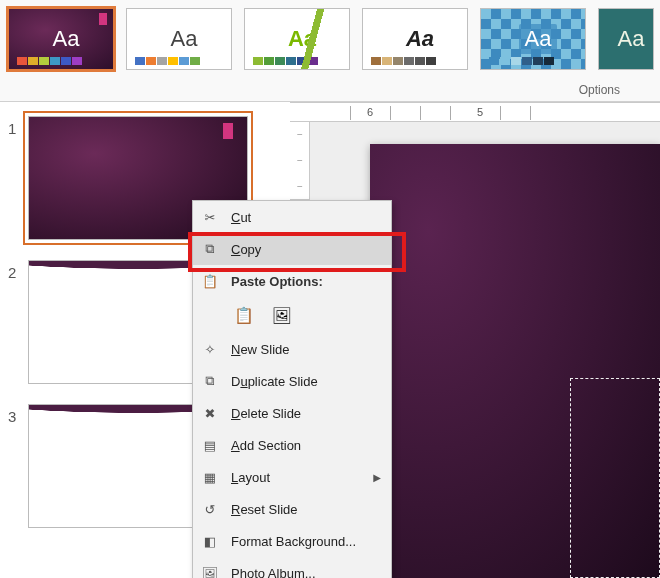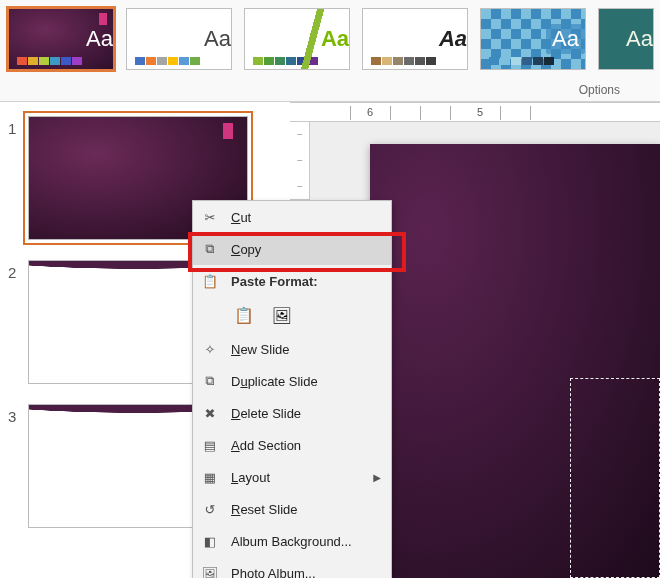--- a/index.html
+++ b/index.html
@@ -3,21 +3,21 @@
 <meta charset="utf-8">
 <style>
   * { box-sizing: border-box; margin: 0; padding: 0; font-family: "Segoe UI", Tahoma, sans-serif; }
   html, body { width: 660px; height: 578px; overflow: hidden; background: #fff; }
 
   
   .themes-bar { position: relative; height: 102px; border-bottom: 1px solid #d0d0d0; background: #f9f9f9; }
   .themes-scroll { position: absolute; left: 8px; top: 8px; right: 0; height: 72px; display: flex; gap: 12px; }
   .theme-swatch {
     width: 106px; height: 62px; border: 1px solid #bfbfbf; background: #fff;
-    position: relative; display: flex; align-items: center; justify-content: flex-end;
+    position: relative; display: flex; align-items: center; justify-content: center;
     padding-left: 10px; overflow: hidden;
   }
   .theme-swatch.selected { outline: 3px solid #e07b3c; outline-offset: -1px; }
   .theme-swatch .aa { font-size: 22px; font-weight: 400; }
   .theme-swatch .color-bar {
     position: absolute; left: 8px; bottom: 4px; height: 8px; display: flex; gap: 1px;
   }
   .theme-swatch .color-bar span { width: 10px; height: 8px; display: inline-block; }
   .themes-label { position: absolute; right: 40px; bottom: 4px; color: #666; font-size: 12px; }
 
@@ -215,21 +215,21 @@
   <div class="item">
     <span class="ico">✂</span>
     <span><span class="underline">C</span><span>ut</span></span>
   </div>
   <div class="item hl">
     <span class="ico">⧉</span>
     <span><span class="underline">C</span>opy</span>
   </div>
   <div class="item head">
     <span class="ico">📋</span>
-    <span>Paste Format:</span>
+    <span>Paste Options:</span>
   </div>
   <div class="paste-row">
     <div class="paste-btn">
         <span>📋</span>
       </div>
     <div class="paste-btn">
         <span>🖼</span>
       </div>
   </div>
   <div class="item">
@@ -252,21 +252,21 @@
     <span class="ico">▦</span>
     <span><span class="underline">L</span>ayout</span>
     <span class="chev">▶</span>
   </div>
   <div class="item">
     <span class="ico">↺</span>
     <span><span class="underline">R</span>eset Slide</span>
   </div>
   <div class="item">
     <span class="ico">◧</span>
-    <span>Album Background...</span>
+    <span>Format Background...</span>
   </div>
   <div class="item">
     <span class="ico">🖼</span>
     <span><span class="underline">P</span>hoto Album...</span>
   </div>
 </div>
 
 <div class="highlight-box"></div>
 
 </body></html>

